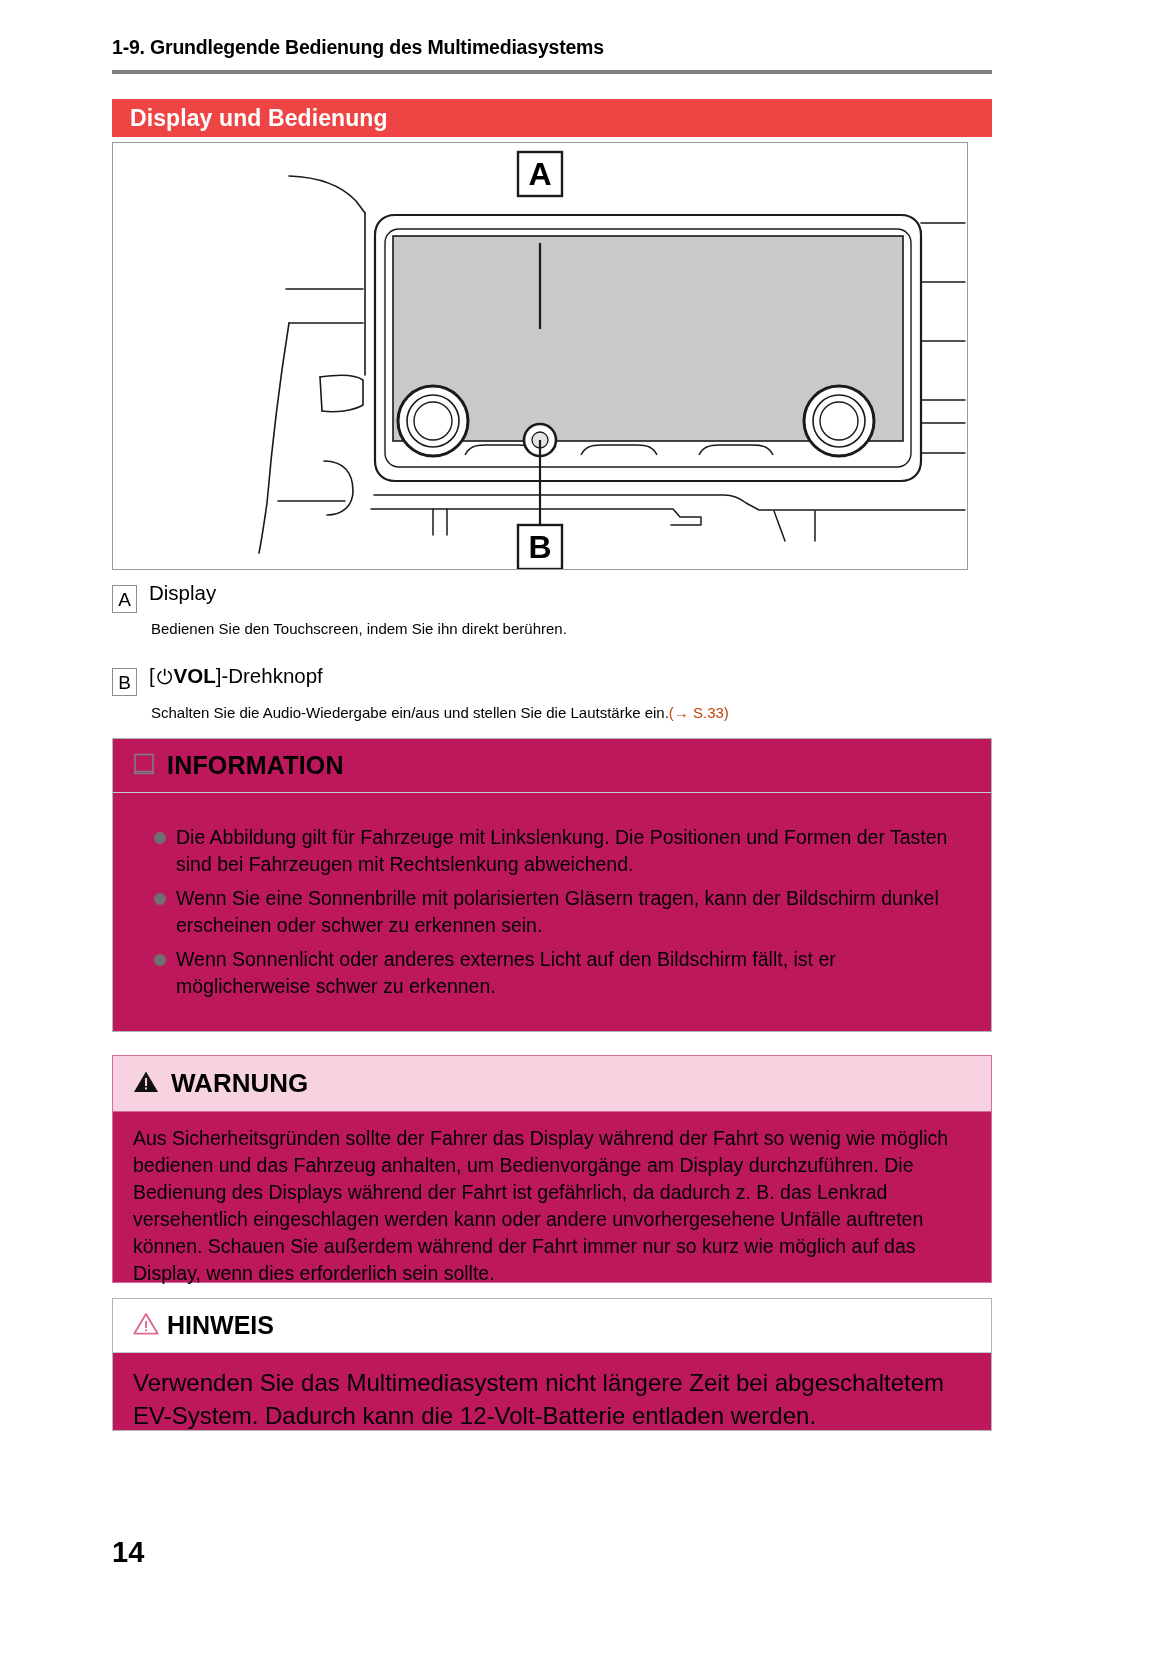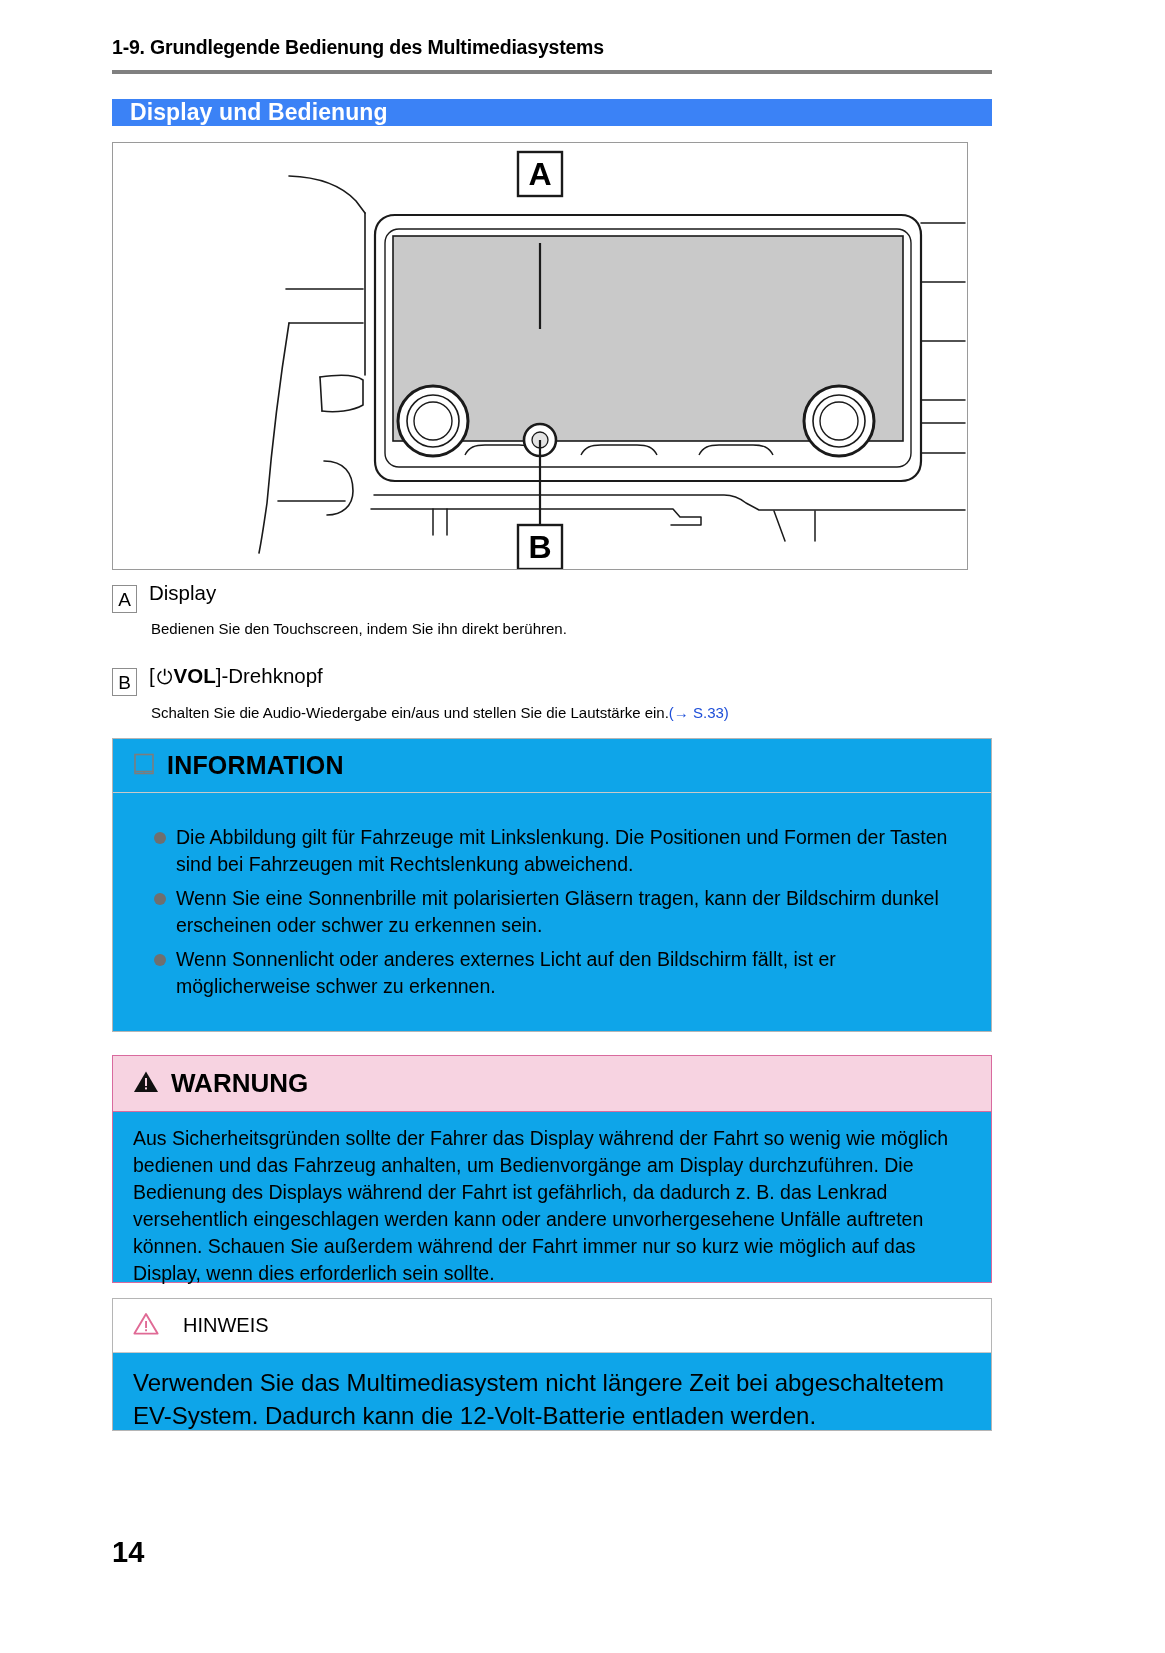--- a/index.html
+++ b/index.html
@@ -41,22 +41,22 @@
     height: 4px;
     background: #808080;
   }
 
   
   .title-bar {
     position: absolute;
     left: 112px;
     top: 99px;
     width: 880px;
-    height: 27px;
-    background: #3b82f6;
+    height: 38px;
+    background: #ef4444;
     display: flex;
     align-items: center;
   }
   .title-bar span {
     color: #ffffff;
     font-size: 23px;
     font-weight: bold;
     margin-left: 18px;
     letter-spacing: 0.1px;
   }
@@ -95,34 +95,34 @@
   .clabel {
     margin-left: 12px;
     font-size: 20.5px;
   }
   .cdesc {
     position: absolute;
     font-size: 15px;
     line-height: 1.35;
   }
   .link {
-    color: #1d4ed8;
+    color: #c2410c;
   }
   .powerglyph {
     font-size: 20px;
     vertical-align: -1px;
     display: inline-block;
     margin: 0 1px 0 2px;
   }
 
   
   .notebox {
     position: absolute;
     box-sizing: border-box;
-    background: #0ea5e9;
+    background: #be185d;
   }
   .notebox.info { border: 1px solid #b5b5b5; }
   .note-head {
     box-sizing: border-box;
     height: 54px;
     display: flex;
     align-items: center;
     padding-left: 20px;
     border-bottom: 1px solid #c9c9c9;
   }
@@ -185,23 +185,23 @@
   .hint-head {
     height: 54px;
     display: flex;
     align-items: center;
     padding-left: 20px;
     border-bottom: 1px solid #c9c9c9;
     box-sizing: border-box;
     background: #fff;
   }
   .hint-head .htxt {
-    font-size: 20px;
-    font-weight: normal;
-    margin-left: 24px;
+    font-size: 25px;
+    font-weight: bold;
+    margin-left: 8px;
   }
   .hint-body {
     padding: 13px 20px 14px 20px;
     font-size: 24px;
     line-height: 1.38;
   }
 
   .pagenum {
     position: absolute;
     left: 112px;

